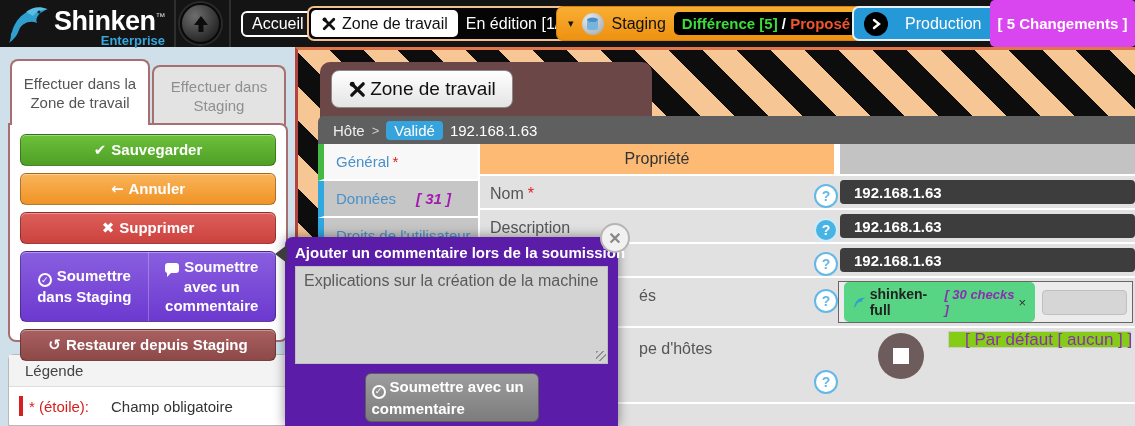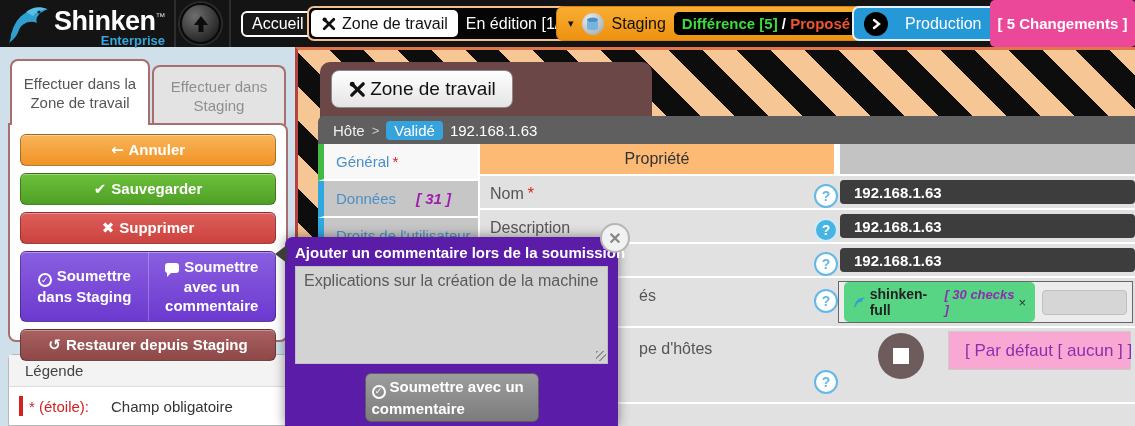--- a/index.html
+++ b/index.html
@@ -31,21 +31,21 @@
   .stg-caret { color:#111; font-size:11px; }
   .db-ico { width:22px; height:22px; border-radius:50%; background:radial-gradient(circle at 35% 30%, #e8ecef, #9aa4ab);
     display:flex; align-items:center; justify-content:center; }
   .stg-label { color:#111; font-size:16px; }
   .stg-status { background:#000; border-radius:5px; padding:3px 8px; font-size:15px; font-weight:bold; white-space:nowrap; }
   .stg-diff { color:#3ddc3d; } .stg-slash { color:#fff; } .stg-prop { color:#f0542c; }
   .production { position:absolute; left:852px; top:6px; height:35px; display:flex; align-items:center; gap:8px;
     padding:0 10px; background:#2598d8; border:2px solid #e8f1f7; border-radius:7px; cursor:pointer; }
   .prod-circ { width:24px; height:24px; border-radius:50%; background:#000; display:flex; align-items:center; justify-content:center; }
   .prod-label { color:#fff; font-size:16px;margin-left:9px; }
-  .prod-badge { background:#ec4899; border-radius:5px; padding:15px 8px; color:#fff; font-size:15px; font-weight:600; white-space:nowrap; }
+  .prod-badge { background:#d946ef; border-radius:5px; padding:15px 8px; color:#fff; font-size:15px; font-weight:600; white-space:nowrap; }
 
   
   .tab { position:absolute; border:2px solid #a76f6f; border-bottom:none; border-radius:8px 8px 0 0;
     display:flex; align-items:center; justify-content:center; text-align:center; font-size:15px; line-height:1.3; cursor:pointer; }
   #tab1 { left:10px; top:59px; width:140px; height:66px; background:#fff; color:#555; z-index:4; }
   #tab2 { left:152px; top:65px; width:134px; height:60px; background:#e3e3e3; color:#8f8f8f; z-index:1; }
   #side-panel { position:absolute; left:8px; top:123px; width:280px; height:219px; background:#fff;
     border:2px solid #a76f6f; border-radius:0 8px 8px 8px; z-index:2; padding:9px 10px; }
   .sbtn { width:100%; border-radius:6px; border:1px solid rgba(0,0,0,.3); color:#fff; font-size:15px; font-weight:bold;
     text-align:center; padding:6px 4px; margin-bottom:7px; box-shadow:inset 0 1px 0 rgba(255,255,255,.35); cursor:pointer; }
@@ -112,21 +112,21 @@
   .tag-wrap { position:absolute; left:358px; right:2px; top:3px; height:42px; border:1px solid #666;
     background:#ececec; display:flex; align-items:center; padding:0 5px; gap:7px; }
   .gtag { background:#57d584; border-radius:5px; padding:4px 9px; display:flex; align-items:center; gap:3px; }
   .gtag-name { font-size:14px; font-weight:bold; color:#222; }
   .gtag-checks { font-size:13px; font-weight:bold; font-style:italic; color:#8b2fb0; }
   .gtag-x { color:#333; font-size:13px; cursor:pointer; }
   .mini-input { width:92px; height:25px; background:#d6d6d6; border:1px solid #c0c0c0; border-radius:4px; cursor:text; }
   .stop-btn { position:absolute; left:398px; top:5px; width:46px; height:46px; border-radius:50%;
     background:#6e5c5c; display:flex; align-items:center; justify-content:center; cursor:pointer; }
   .stop-sq { width:16px; height:16px; background:#fff; }
-  .defbox { position:absolute; left:468px; right:4px; top:3px; height:39px; background:#f9a8d4;
+  .defbox { position:absolute; left:468px; right:4px; top:3px; height:17px; background:#84cc16;
     border:1px solid #ccc; color:#8b2fb0; font-size:17px; display:flex; align-items:center; padding-left:16px; white-space:nowrap; }
 
   
   #modal { position:absolute; left:285px; top:237px; width:333px; height:189px; background:#5b1ca8;
     border-radius:8px 8px 0 0; z-index:40; box-shadow:0 0 12px rgba(0,0,0,.45); }
   #modal-pointer { position:absolute; left:-10px; top:8px; width:0; height:0;
     border-top:9px solid transparent; border-bottom:9px solid transparent; border-right:12px solid #3d3d3d; }
   #modal-close { position:absolute; right:-12px; top:-14px; width:30px; height:30px; border-radius:50%;
     background:#f1f1f1; border:2px solid #b5b5b5; color:#888; font-size:16px; font-weight:bold;
     display:flex; align-items:center; justify-content:center; cursor:pointer; z-index:45; }
@@ -198,22 +198,22 @@
     </span>
     <span class="prod-label">Production</span>
     <span class="prod-badge">[ 5 Changements ]</span>
   </div>
 </div>
 
 <div id="tab1" class="tab">Effectuer dans la Zone de travail</div>
 <div id="tab2" class="tab">Effectuer dans Staging</div>
 
 <div id="side-panel">
+  <div class="sbtn" id="btn-save"><span class="ico">✔</span><span>Sauvegarder</span></div>
   <div class="sbtn" id="btn-cancel"><span class="ico">←</span><span>Annuler</span></div>
-  <div class="sbtn" id="btn-save"><span class="ico">✔</span><span>Sauvegarder</span></div>
   <div class="sbtn" id="btn-delete"><span class="ico">✖</span><span>Supprimer</span></div>
   <div class="sbtn" id="btn-split">
     <div class="split-half l">
       <span><span class="icircle ico">
             <span>✓</span>
           </span><span>Soumettre dans Staging</span></span>
     </div>
     <div class="split-half">
       <span><span class="bubble"></span><span>Soumettre avec un commentaire</span></span>
     </div>

